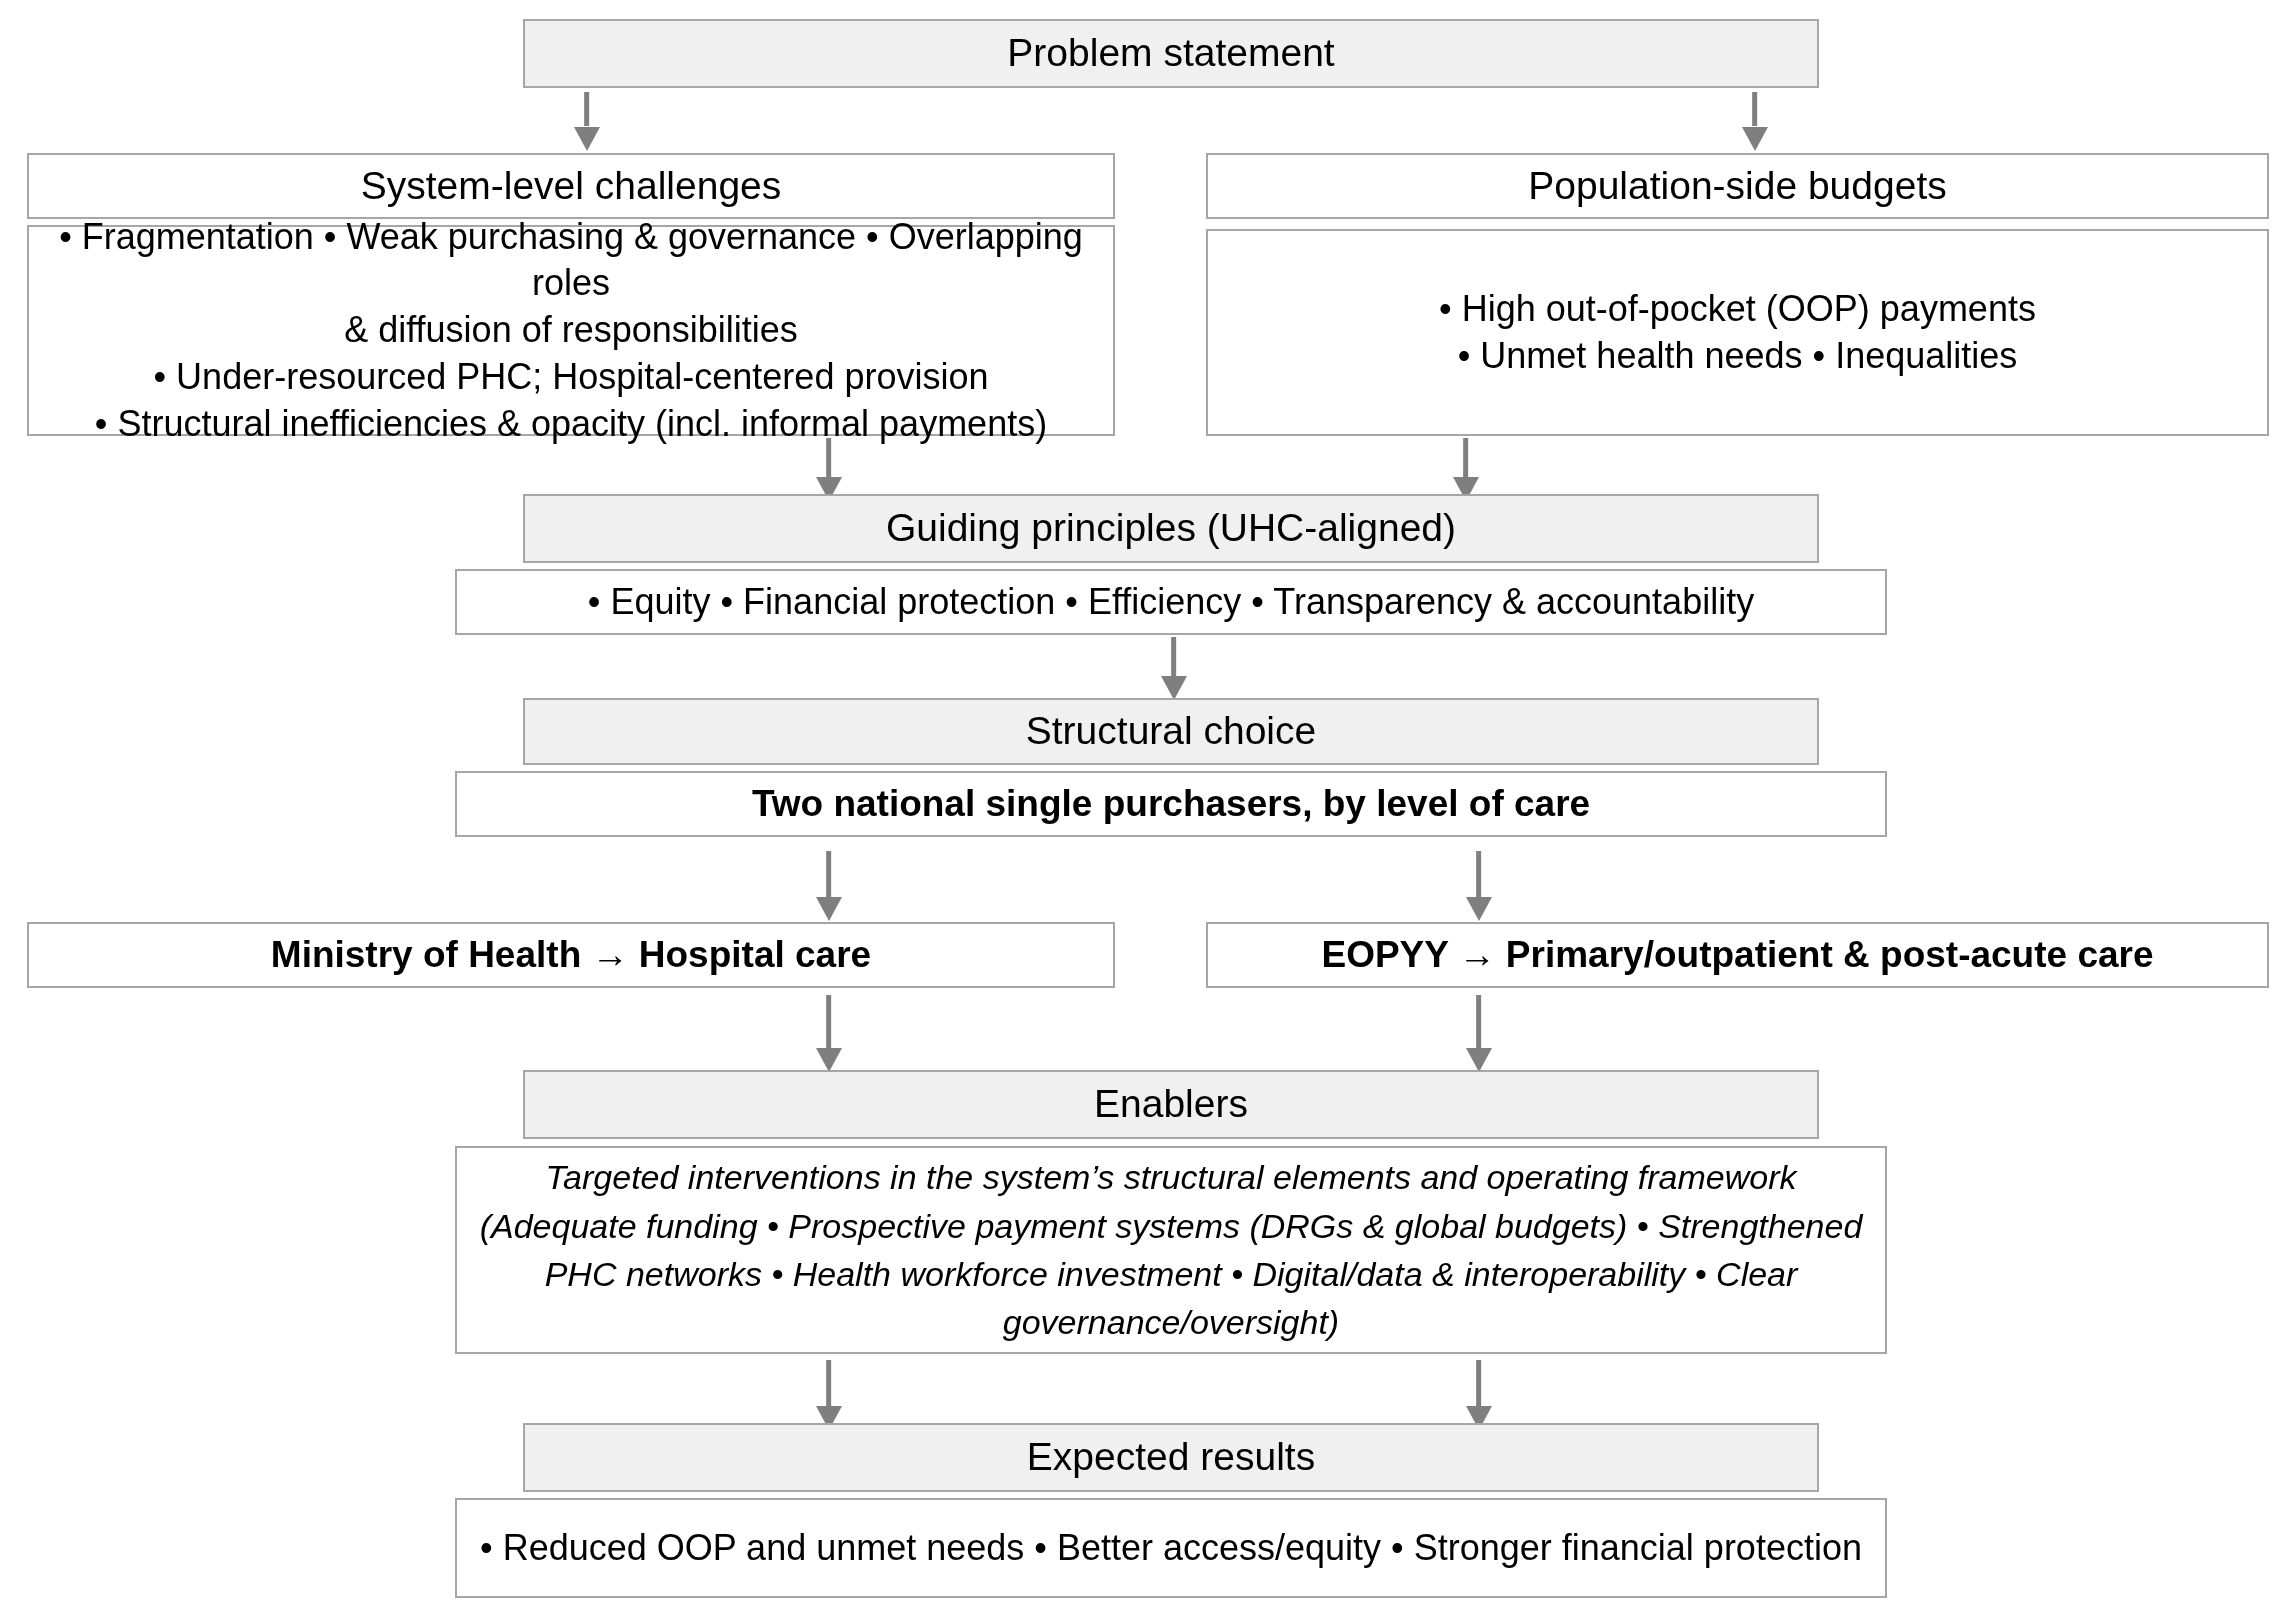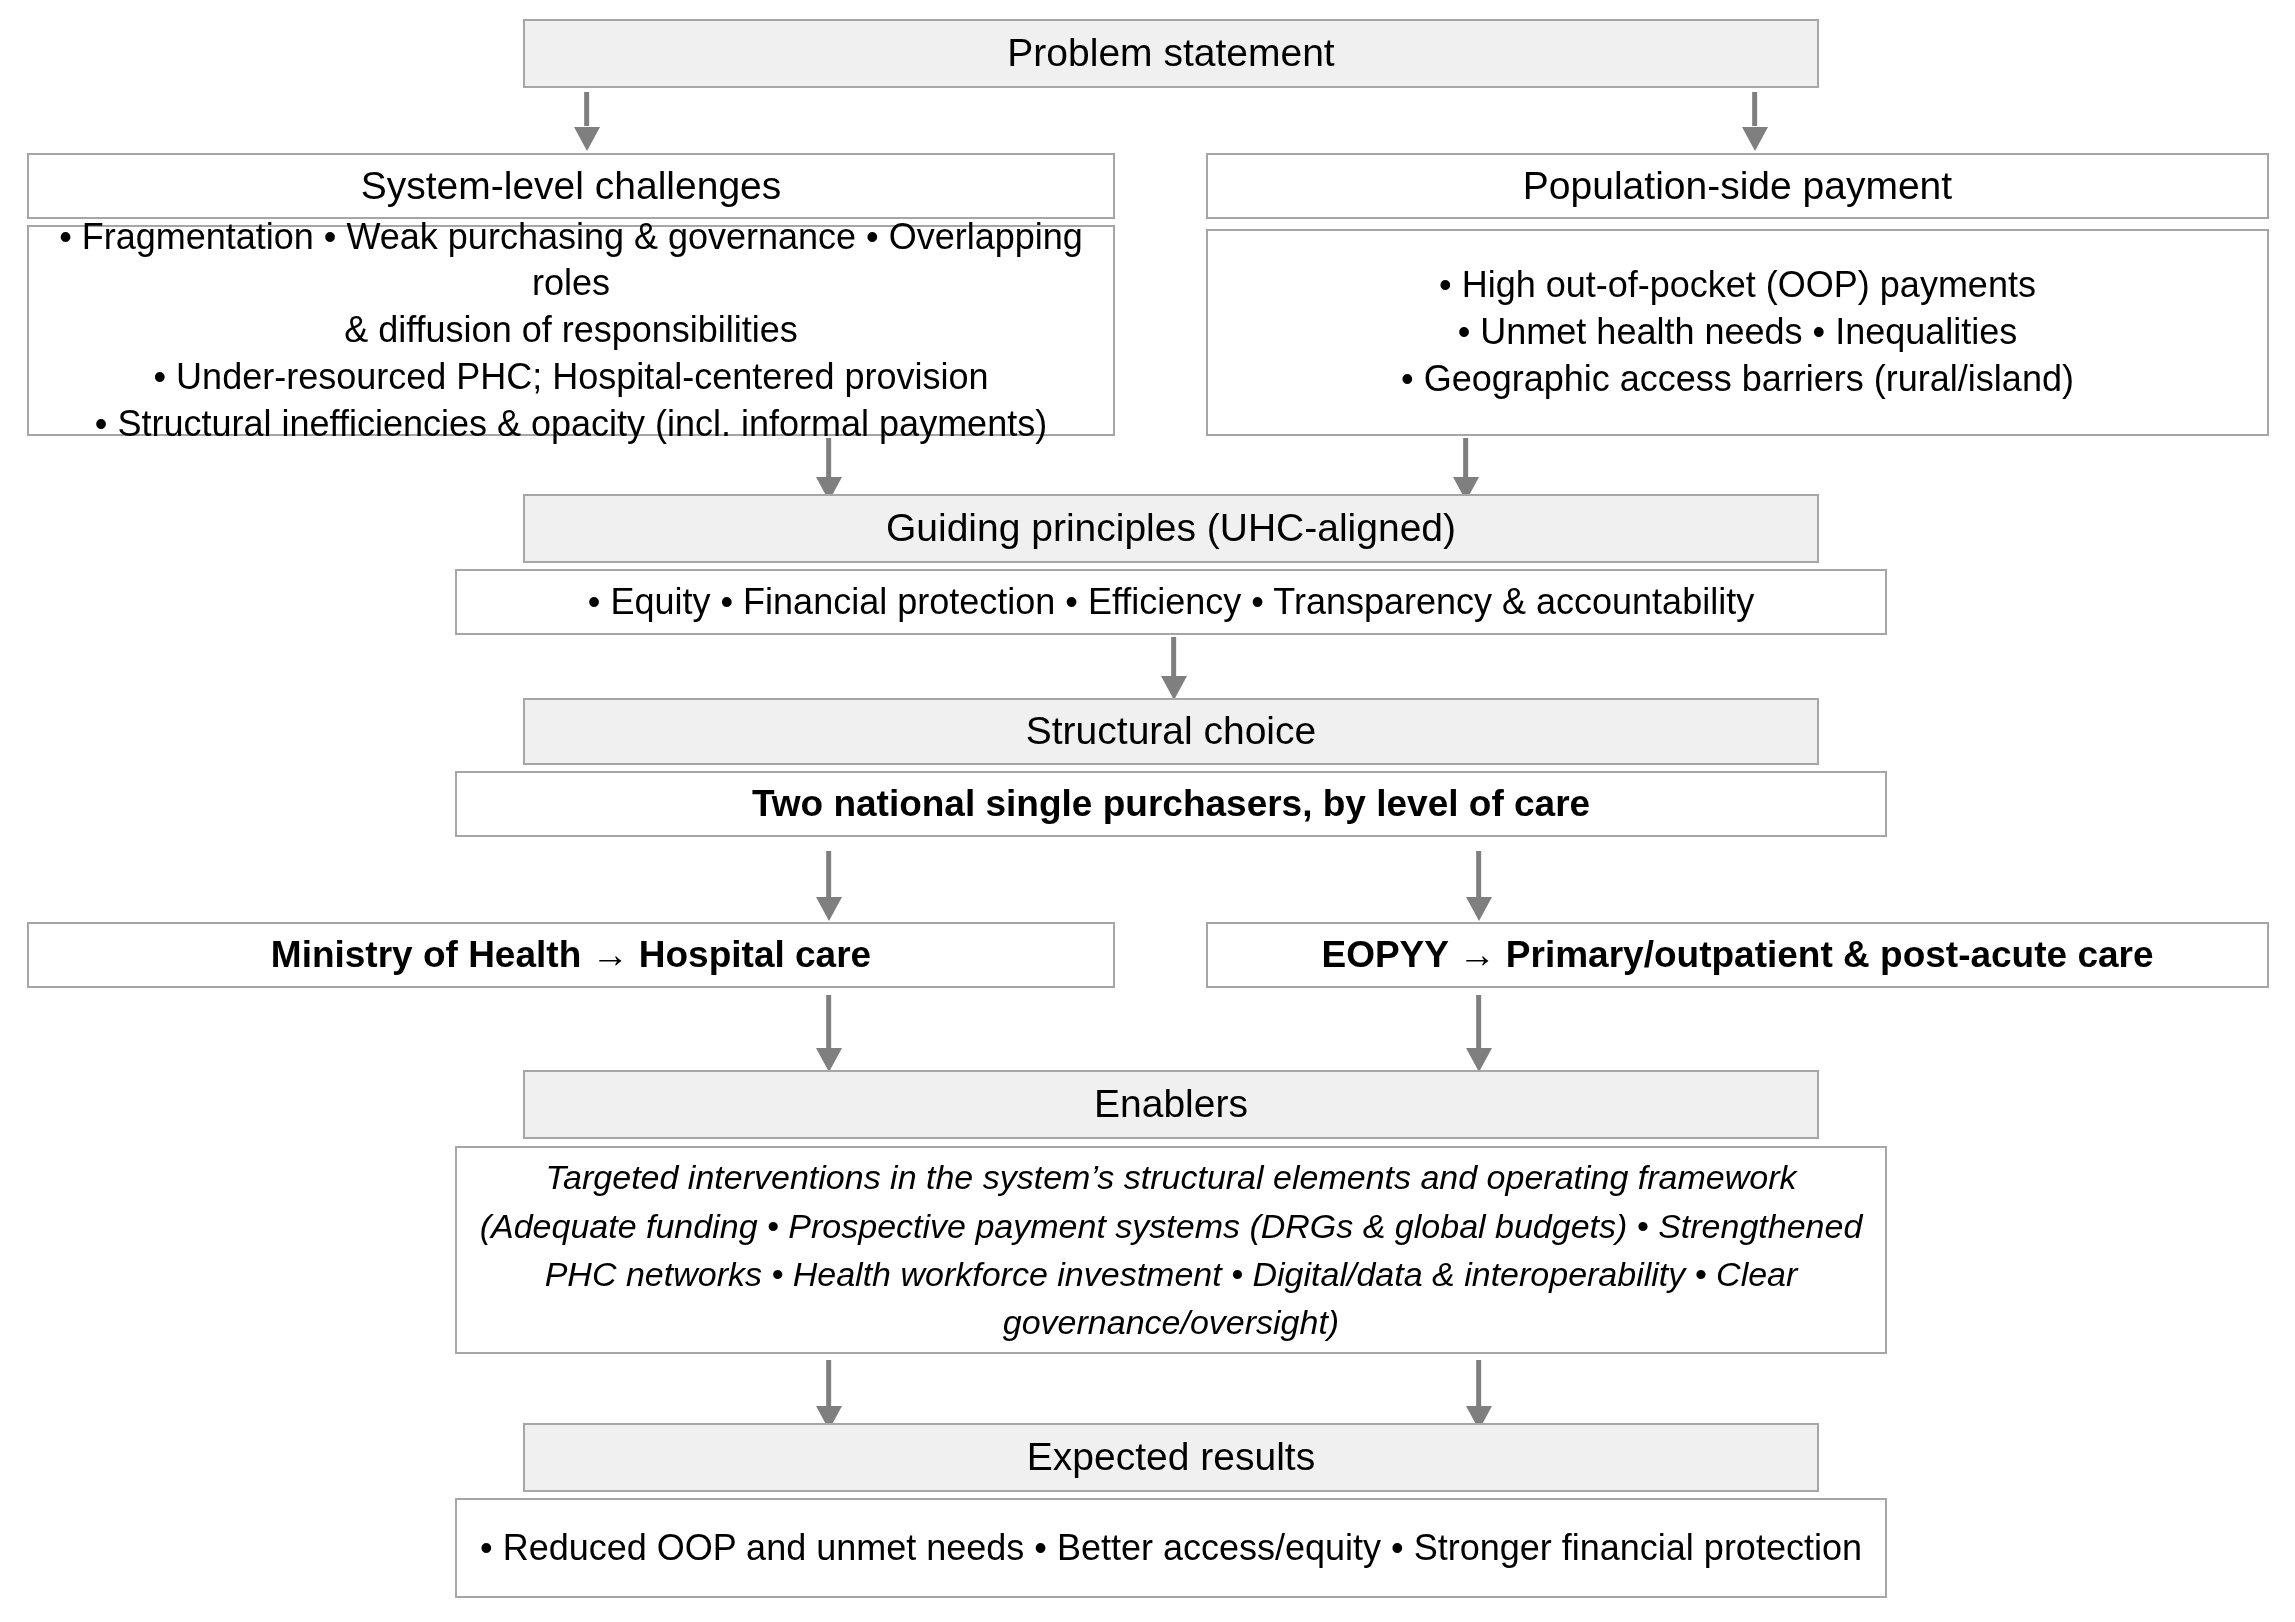--- a/index.html
+++ b/index.html
@@ -97,27 +97,26 @@
   <div class="box" style="left:27px; top:225px; width:1088px; height:211px;text-align:center;">
     <div class="inner t-body">
       <div>• Fragmentation • Weak purchasing &amp; governance • Overlapping roles</div>
       <div>&amp; diffusion of responsibilities</div>
       <div>• Under-resourced PHC; Hospital-centered provision</div>
       <div>• Structural inefficiencies &amp; opacity (incl. informal payments)</div>
     </div>
   </div>
 
   <div class="box white-header" style="left:1206px; top:153px; width:1063px; height:66px;">
-    <div class="inner t-title">Population-side payment</div>
+    <div class="inner t-title">Population-side budgets</div>
   </div>
   <div class="box" style="left:1206px; top:229px; width:1063px; height:207px;">
     <div class="inner t-body">
       <div>• High out-of-pocket (OOP) payments</div>
       <div>• Unmet health needs • Inequalities</div>
-      <div>• Geographic access barriers (rural/island)</div>
     </div>
   </div>
 
   <div class="arrow" style="left:815px; top:438px; height:63px;">
     <div class="shaft" style="height:39px;"></div>
     <div class="head"></div>
   </div>
   <div class="arrow" style="left:1452px; top:438px; height:63px;">
     <div class="shaft" style="height:39px;"></div>
     <div class="head"></div>

